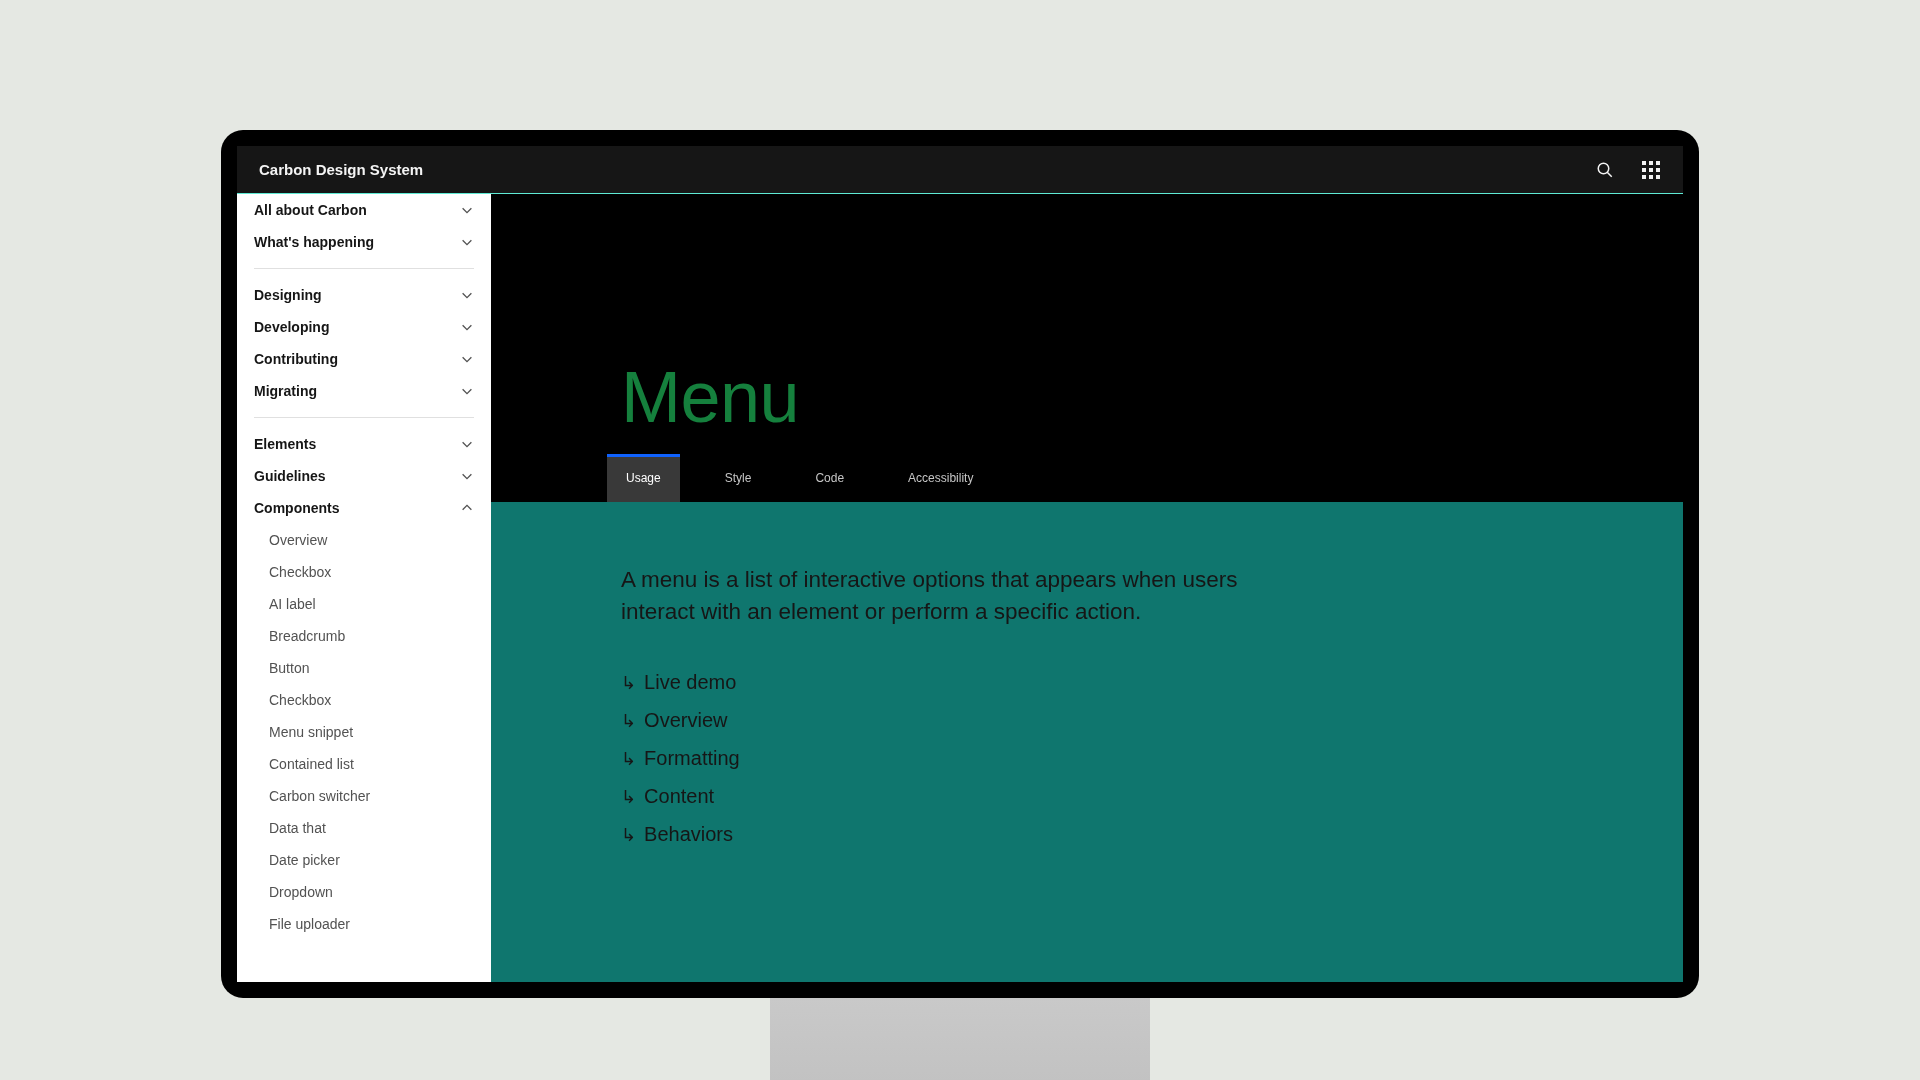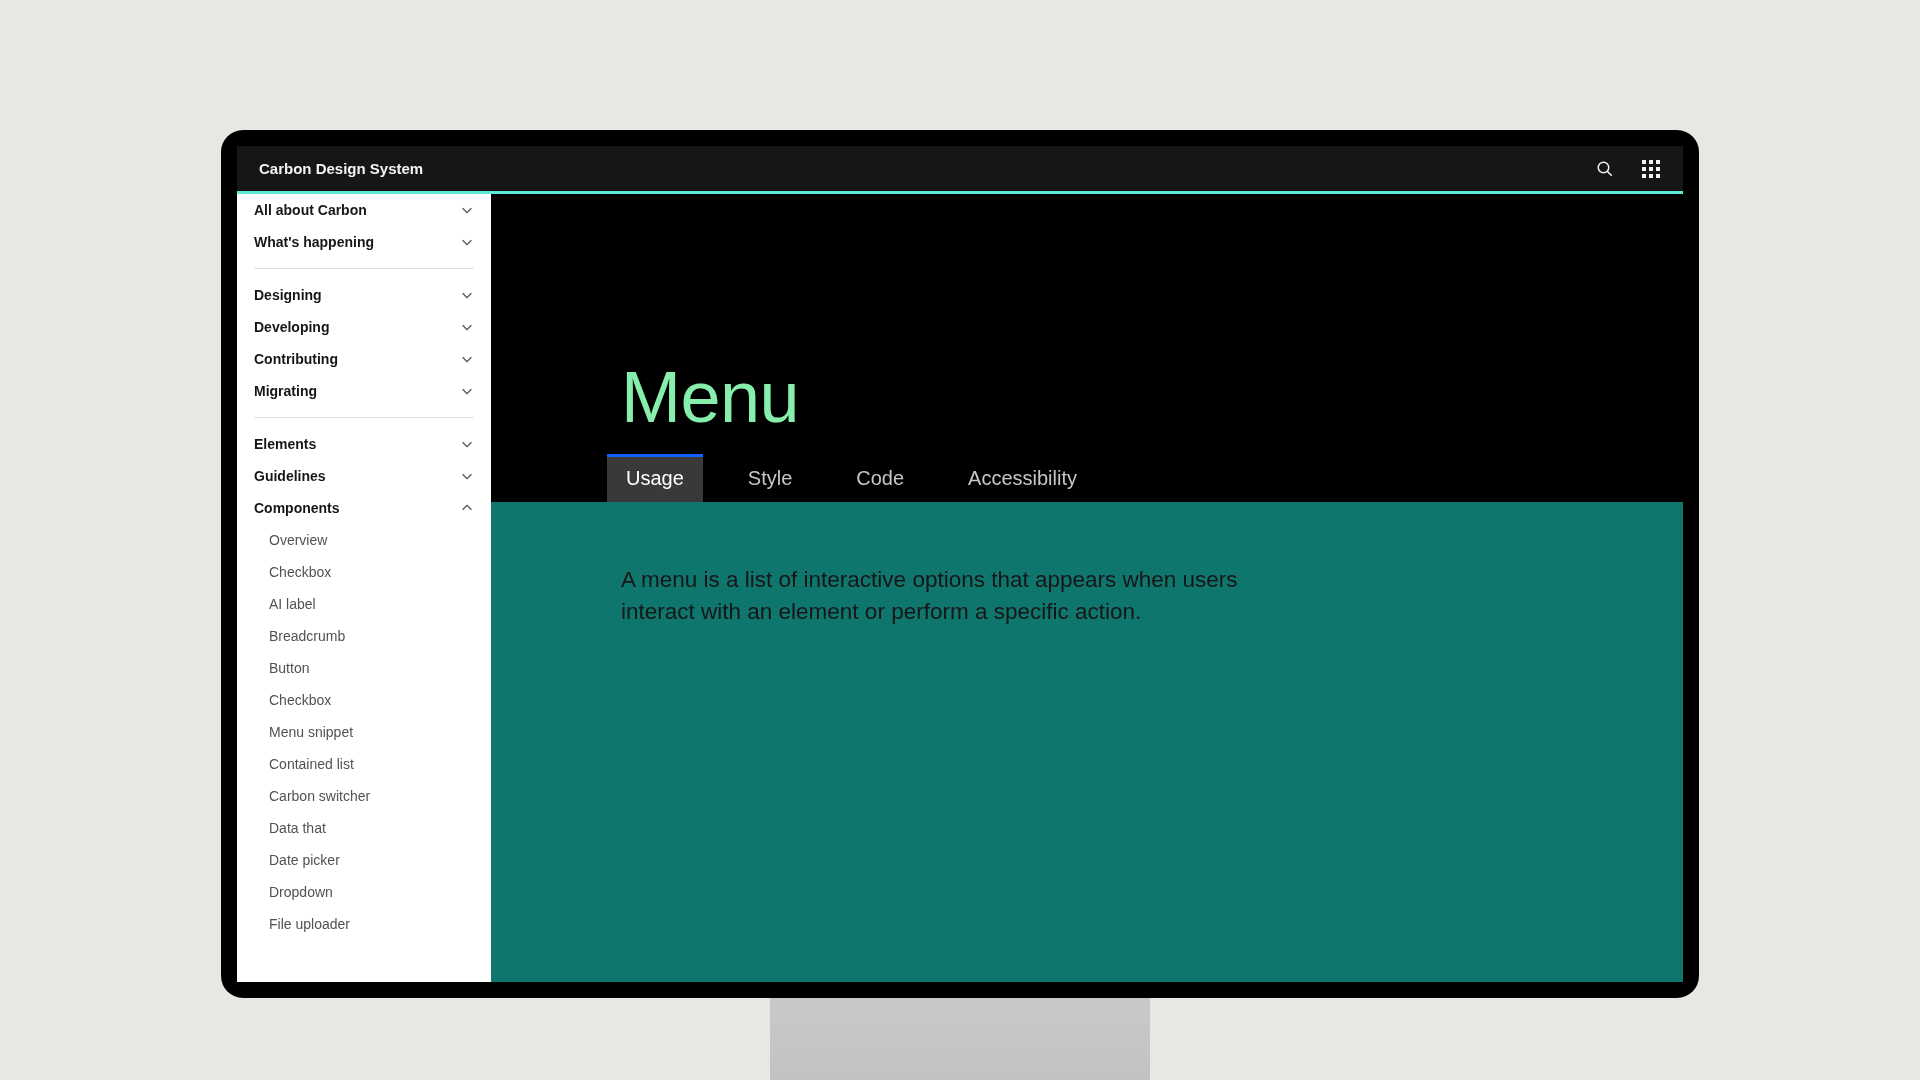--- a/index.html
+++ b/index.html
@@ -37,21 +37,21 @@
     flex-direction: column;
   }
   
   .header {
     height: 48px;
     background: #161616;
     display: flex;
     align-items: center;
     justify-content: space-between;
     padding: 0 22px 0 22px;
-    border-bottom: 3px solid #5eead4;
+    border-bottom: 1px solid #5eead4;
   }
   .header-title {
     color: #f4f4f4;
     font-size: 15px;
     font-weight: 600;
   }
   .header-actions {
     display: flex;
     gap: 26px;
     align-items: center;
@@ -115,34 +115,34 @@
     flex-direction: column;
     min-width: 0;
   }
   .hero {
     height: 260px;
     display: flex;
     align-items: flex-end;
     padding: 0 0 16px 130px;
   }
   .hero-title {
-    color: #86efac;
+    color: #15803d;
     font-size: 72px;
     font-weight: 300;
     letter-spacing: -0.5px;
   }
   .tabs {
     display: flex;
     height: 48px;
     padding-left: 116px;
     position: relative;
   }
   .tab {
     color: #c6c6c6;
-    font-size: 20px;
+    font-size: 12px;
     padding: 0 19px;
     display: flex;
     align-items: center;
     cursor: pointer;
     position: relative;
   }
   .tab.active {
     background: #393939;
     color: #fff;
   }
@@ -306,19 +306,26 @@
         </div>
         <div class="tabs" id="tabs">
             <div class="tab active">Usage</div>
             <div class="tab">Style</div>
             <div class="tab">Code</div>
             <div class="tab">Accessibility</div>
           </div>
         <div class="content">
           <p class="intro">A menu is a list of interactive options that appears when users interact with an element or perform a specific action.</p>
           <div class="toc">
+            <div class="toc-col" id="toc1">
+                <div class="toc-item"><span class="arrow">↳</span>Live demo</div>
+                <div class="toc-item"><span class="arrow">↳</span>Overview</div>
+                <div class="toc-item"><span class="arrow">↳</span>Formatting</div>
+                <div class="toc-item"><span class="arrow">↳</span>Content</div>
+                <div class="toc-item"><span class="arrow">↳</span>Behaviors</div>
+              </div>
           </div>
         </div>
       </div>
     </div>
 
   </div>
 </div>
 
 </body></html>

